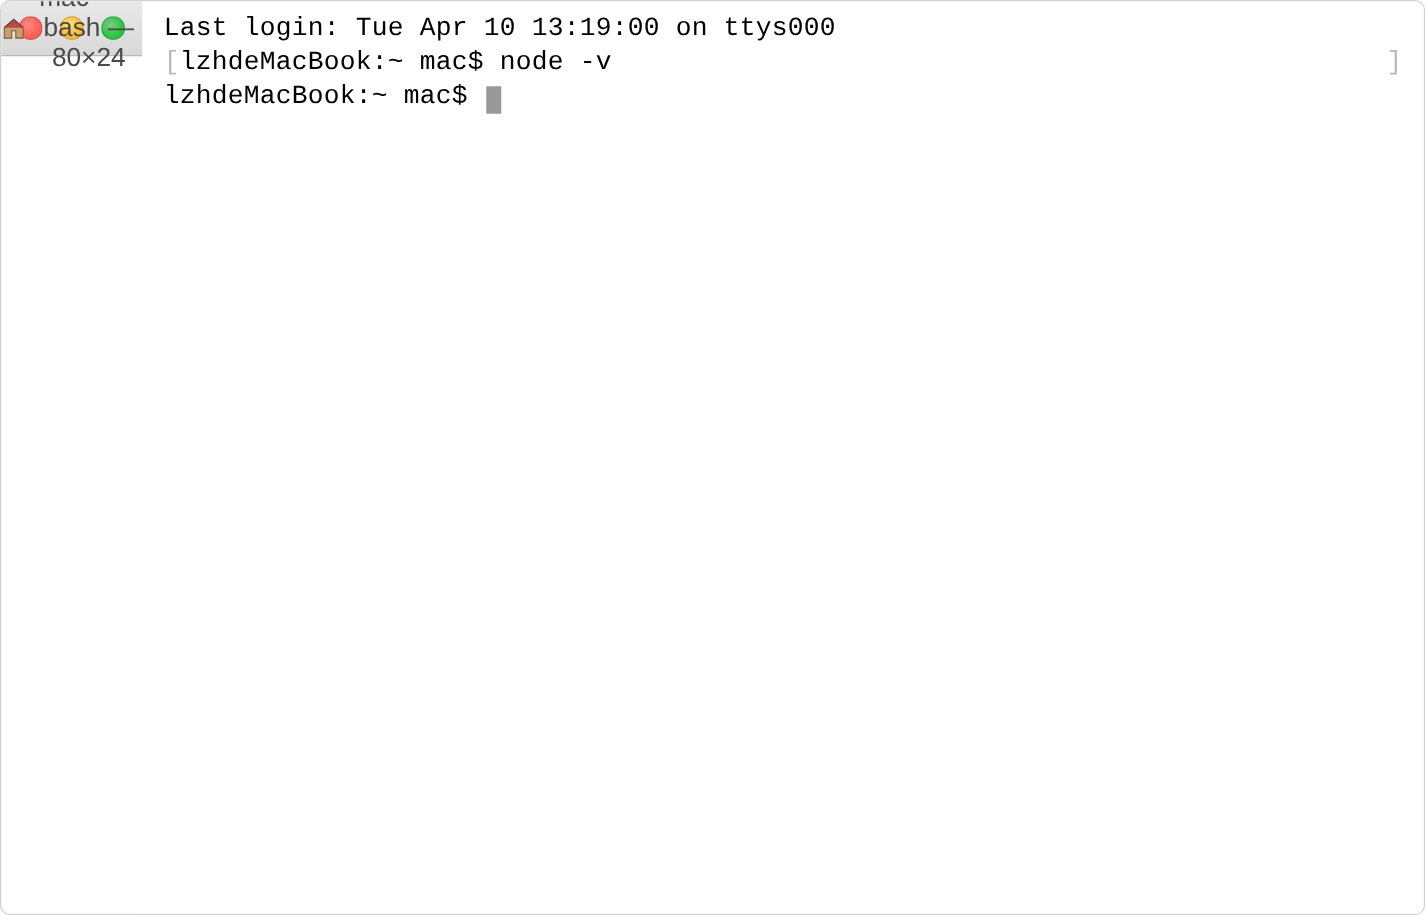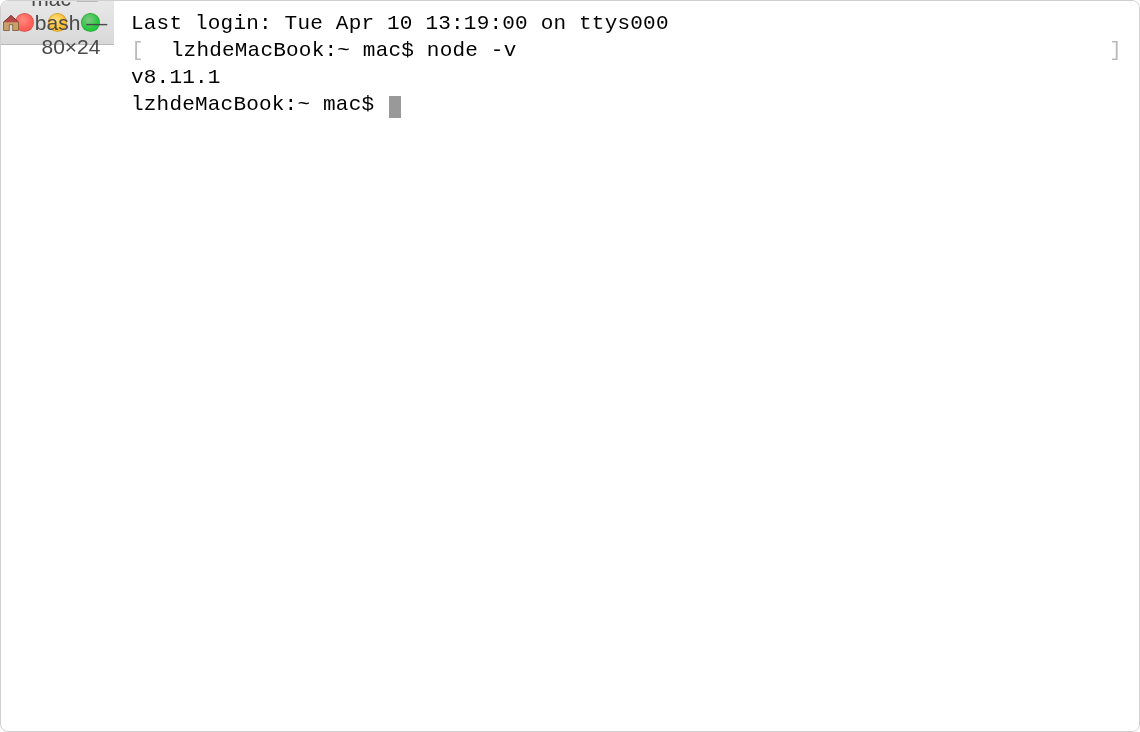--- a/index.html
+++ b/index.html
@@ -93,21 +93,20 @@
     }
     .line-wrap {
       display: flex;
       width: 100%;
     }
     .line-wrap .bracket-l {
       flex: 0 0 auto;
     }
     .line-wrap .line-body {
       flex: 0 0 auto;
-      margin-left: 27px;
     }
     .line-wrap .bracket-r {
       margin-left: auto;
     }
     .cursor-block {
       display: inline-block;
       width: 12px;
       height: 22px;
       background: #999999;
       vertical-align: text-bottom;
@@ -145,17 +144,16 @@
       </span>
       <span>mac — -bash — 80×24</span>
     </div>
   </div>
 
   <div class="terminal-content">
     <div class="terminal-line"><span>Last login: Tue Apr 10 13:19:00 on ttys000</span></div>
     <div class="terminal-line line-wrap">
       <span class="bracket-l">[</span><span class="line-body"><span>lzhdeMacBook:~ mac$ </span><span>node -v</span></span><span class="bracket-r">]</span>
     </div>
-    <div class="terminal-line"><span>v8.11.1</span></div>
     <div class="terminal-line"><span>lzhdeMacBook:~ mac$ </span><span class="cursor-block"></span></div>
 
   </div>
 </div>
 
 </body></html>

